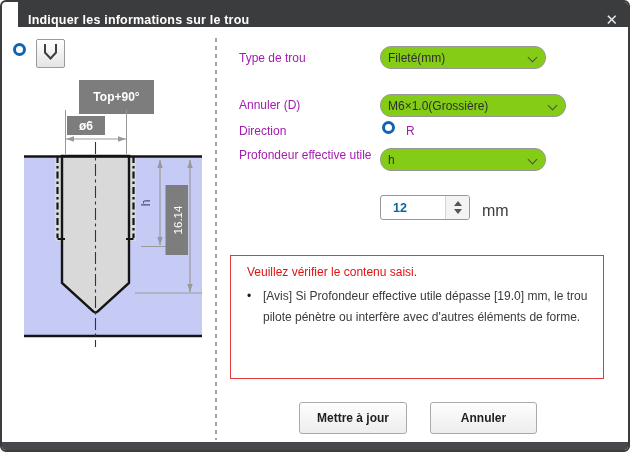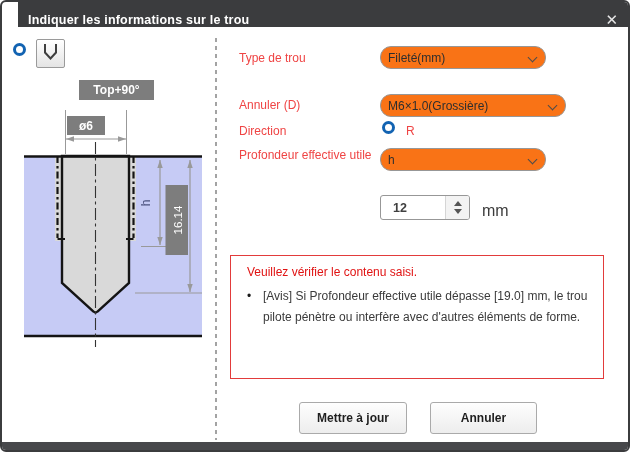--- a/index.html
+++ b/index.html
@@ -12,33 +12,33 @@
   .titlebar .title{flex:1;letter-spacing:.2px;}
   .close{color:#e6e6e6;font-size:15px;line-height:1;cursor:default;font-weight:normal;}
   .bottombar{position:absolute;bottom:0;left:0;right:0;height:8px;background:#47484b;}
   .separator{position:absolute;left:213px;top:36px;height:402px;width:2px;
     background:repeating-linear-gradient(to bottom,#a3a3a3 0 4px,transparent 4px 8px);}
 
   
   .radio{position:absolute;width:13px;height:13px;border-radius:50%;background:#fff;border:3.5px solid #1263b2;}
   .hole-icon-btn{position:absolute;left:34px;top:37px;width:29px;height:29px;border:1px solid #9a9a9a;
     border-radius:2px;background:linear-gradient(#ffffff,#e4e4e4);display:flex;align-items:center;justify-content:center;}
-  .badge-top{position:absolute;left:77px;top:78px;width:75px;height:20px;background:#7d7d7d;color:#fff;
+  .badge-top{position:absolute;left:77px;top:78px;width:75px;height:34px;background:#7d7d7d;color:#fff;
     font-size:12px;font-weight:bold;display:flex;align-items:center;justify-content:center;}
   .diagram{position:absolute;left:0;top:100px;}
 
   
-  .flabel{position:absolute;font-size:12px;color:#ef4444;line-height:21px;}
-  .selectbox{position:absolute;height:23px;background:#f97316;border:1px solid #979797;border-radius:11px;
+  .flabel{position:absolute;font-size:12px;color:#a21caf;line-height:21px;}
+  .selectbox{position:absolute;height:23px;background:#84cc16;border:1px solid #979797;border-radius:11px;
     display:flex;align-items:center;padding:0 24px 0 7px;font-size:12px;color:#2e2e2e;}
   .chev{position:absolute;right:9px;top:7px;width:7px;height:7px;border-right:1.8px solid #4c4c4c;
     border-bottom:1.8px solid #4c4c4c;transform:rotate(45deg);}
   .spinner{position:absolute;left:378px;top:193px;width:90px;height:25px;border:1px solid #979797;
     border-radius:3px;background:#fff;display:flex;align-items:center;}
-  .spinner .val{flex:1;padding-left:12px;font-size:12.5px;font-weight:600;color:#404040;}
+  .spinner .val{flex:1;padding-left:12px;font-size:12.5px;font-weight:600;color:#0369a1;}
   .spinbtns{width:24px;height:100%;display:flex;flex-direction:column;align-items:center;justify-content:center;
     gap:3px;background:#f3f3f3;border-left:1px solid #d5d5d5;border-radius:0 2px 2px 0;}
   .tri-up{width:0;height:0;border-left:4px solid transparent;border-right:4px solid transparent;border-bottom:5px solid #555;}
   .tri-dn{width:0;height:0;border-left:4px solid transparent;border-right:4px solid transparent;border-top:5px solid #555;}
   .unit{position:absolute;left:480px;top:200px;font-size:16px;color:#3c3c3c;}
 
   .warnbox{position:absolute;left:228px;top:253px;width:374px;height:124px;border:1px solid #e23b3b;
     background:#fff;padding:9px 12px 0 16px;}
   .warn-title{color:#e01212;font-size:12px;margin-bottom:7px;}
   .warn-item{display:flex;font-size:12px;color:#3a3a3a;line-height:21px;}

